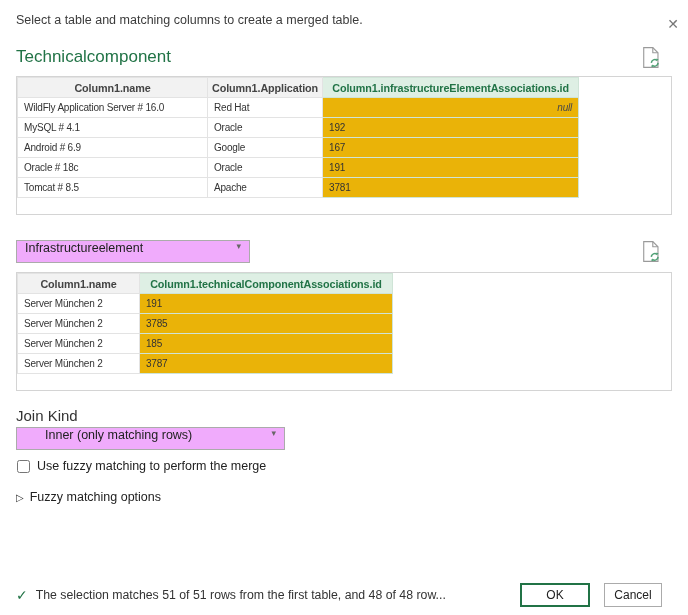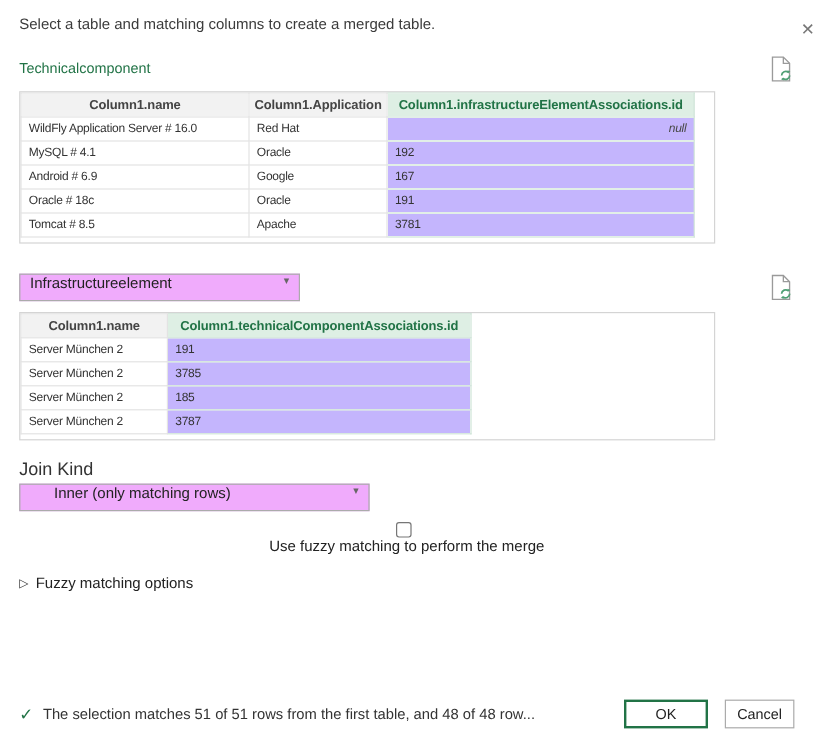--- a/index.html
+++ b/index.html
@@ -7,49 +7,49 @@
   body { font-family:"Liberation Sans","DejaVu Sans",sans-serif; color:#333; overflow:hidden; }
   .dialog { position:relative; width:688px; height:615px; background:#fff; padding:0 26px 0 16px; }
 
   .close { position:absolute; top:3px; right:9px; font-size:14px; color:#777; cursor:pointer; line-height:18px; }
 
   h1.title { margin-top:24px; font-size:21px; font-weight:400; color:#217346; line-height:28px; letter-spacing:.2px; }
   .subtitle { margin-top:12px; font-size:12.5px; color:#3b3b3b; line-height:17px; }
 
   .section-row { margin-top:16px; height:24px; display:flex; align-items:center; justify-content:space-between; }
   .section-row.second { margin-top:24px; }
-  .section-label { font-size:12px; color:#217346; }
+  .section-label { font-size:17px; color:#217346; }
   .refresh-btn { width:22px; height:24px; display:flex; align-items:flex-end; justify-content:center; cursor:pointer; }
 
-  .tbl-container { margin-top:7px; border:1px solid #d4d4d4; background:#fff; padding-bottom:4px; width:580px; }
+  .tbl-container { margin-top:7px; border:1px solid #d4d4d4; background:#fff; padding-bottom:16px; width:656px; }
   .tbl-container.second { margin-top:9px; }
   table.grid { border-collapse:collapse; table-layout:fixed; }
   table.grid th, table.grid td { border:1px solid #e3e3e3; white-space:nowrap; overflow:hidden; }
   table.grid th { background:#f2f2f2; font-size:10.8px; font-weight:700; color:#444;
                   text-align:center; height:20px; padding:0 4px; letter-spacing:-0.1px; }
   table.grid td { background:#fff; font-size:10px; color:#333; height:20px; padding:0 6px;
                   letter-spacing:-0.2px; text-align:left; }
   table.grid th.sel { background:#DEEFE4; color:#217346; border-color:#cfe4d7; }
-  table.grid td.sel { background:#c4b5fd; border-color:#cfe4d7; }
+  table.grid td.sel { background:#eab308; border-color:#cfe4d7; }
   table.grid td.null-val { text-align:right; font-style:italic; color:#4a4a4a; }
   #tbl1 th:nth-child(1), #tbl1 td:nth-child(1) { width:190px; }
   #tbl1 th:nth-child(2), #tbl1 td:nth-child(2) { width:110px; }
   #tbl1 th:nth-child(3), #tbl1 td:nth-child(3) { width:256px; }
   #tbl2 th:nth-child(1), #tbl2 td:nth-child(1) { width:122px; }
   #tbl2 th:nth-child(2), #tbl2 td:nth-child(2) { width:253px; }
 
   .combo { display:flex; justify-content:space-between; border:1px solid #ababab;
            background:#f0abfc; height:23px; padding:0 8px; font-size:12.5px; color:#222; cursor:pointer; }
   .combo .caret { font-size:9px; color:#666; margin-left:8px; }
   .combo.table-select { width:234px; }
-  .combo.join-select { width:292px; margin-top:3px;padding-left:28px; }
+  .combo.join-select { width:269px; margin-top:3px;padding-left:28px; }
 
   .join-label { margin-top:16px; font-size:15px; color:#333; }
 
-  .fuzzy-check { margin-top:9px; display:flex; align-items:center; font-size:12.5px; color:#222; cursor:pointer;flex-direction:column; }
+  .fuzzy-check { margin-top:9px; display:flex; align-items:center; font-size:12.5px; color:#222; cursor:pointer; }
   .fuzzy-check input { width:13px; height:13px; margin:0 7px 0 1px; accent-color:#666; }
 
   .fuzzy-options { margin-top:17px; display:flex; align-items:center; font-size:12.5px; color:#222; cursor:pointer; }
   .fuzzy-options .expander { font-size:10px; color:#333; margin-right:6px; }
 
   .footer { position:absolute; left:16px; right:26px; top:571px; display:flex; align-items:center;
             justify-content:space-between; }
   .status { display:flex; align-items:center; font-size:12.3px; color:#333; }
   .status .check { color:#217346; font-weight:700; font-size:14px; margin-right:8px; }
   .btns { display:flex; align-items:center; gap:14px; }

